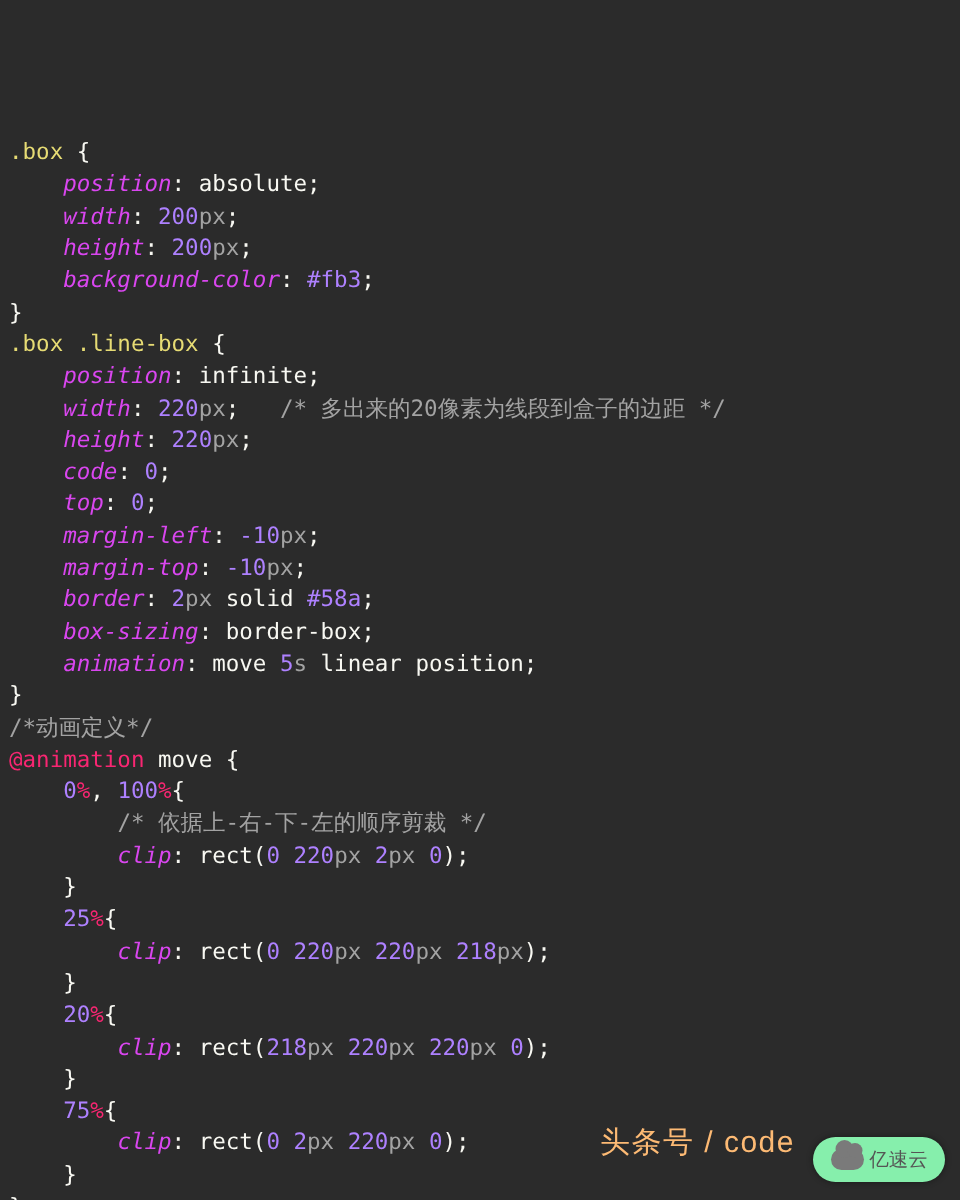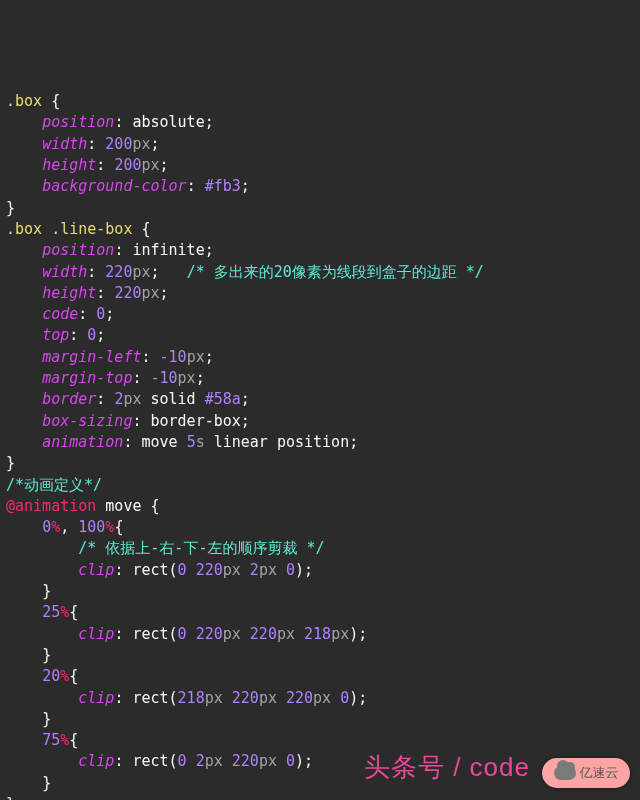--- a/index.html
+++ b/index.html
@@ -18,42 +18,42 @@
     position: relative;
     overflow: hidden;
   }
   .code { padding-left: 6px; }
   .sel    { color: #e6db74; font-style: normal; margin-top: 16px; }  
   .punc   { color: #f8f8f2; font-style: normal; }  
   .prop   { color: #d946ef; }                       
   .val    { color: #f8f8f2; font-style: normal; }  
   .num    { color: #ae81ff; font-style: normal; }  
   .unit   { color: #a3a3a3; font-style: normal; }  
-  .com    { color: #5eead4; font-style: normal; }  
+  .com    { color: #a3a3a3; font-style: normal; }  
   .kw     { color: #f92672; font-style: normal; }  
   .fn     { color: #f8f8f2; font-style: normal; margin-top: 20px; }  
   .pct    { color: #f92672; font-style: normal; }  
 
   .watermark-text {
     position: absolute;
-    bottom: 14px;
+    bottom: 24px;
     right: 110px;
-    color: #ec4899;
+    color: #fdba74;
     font-style: normal;
     font-family: "PingFang SC","Microsoft YaHei",sans-serif;
-    font-size: 26px;
+    font-size: 20px;
     letter-spacing: 1px;
   }
   .logo {
     position: absolute;
     bottom: 12px;
     right: 10px;
     width: 88px;
     height: 30px;
-    background: #fca5a5;
+    background: #86efac;
     border-radius: 15px;
     display: flex;
     align-items: center;
     justify-content: center;
     box-shadow: 0 0 4px rgba(0,0,0,.4);
   }
   .logo-cloud {
     width: 22px; height: 14px;
     background: #7a7a7a;
     border-radius: 8px;

